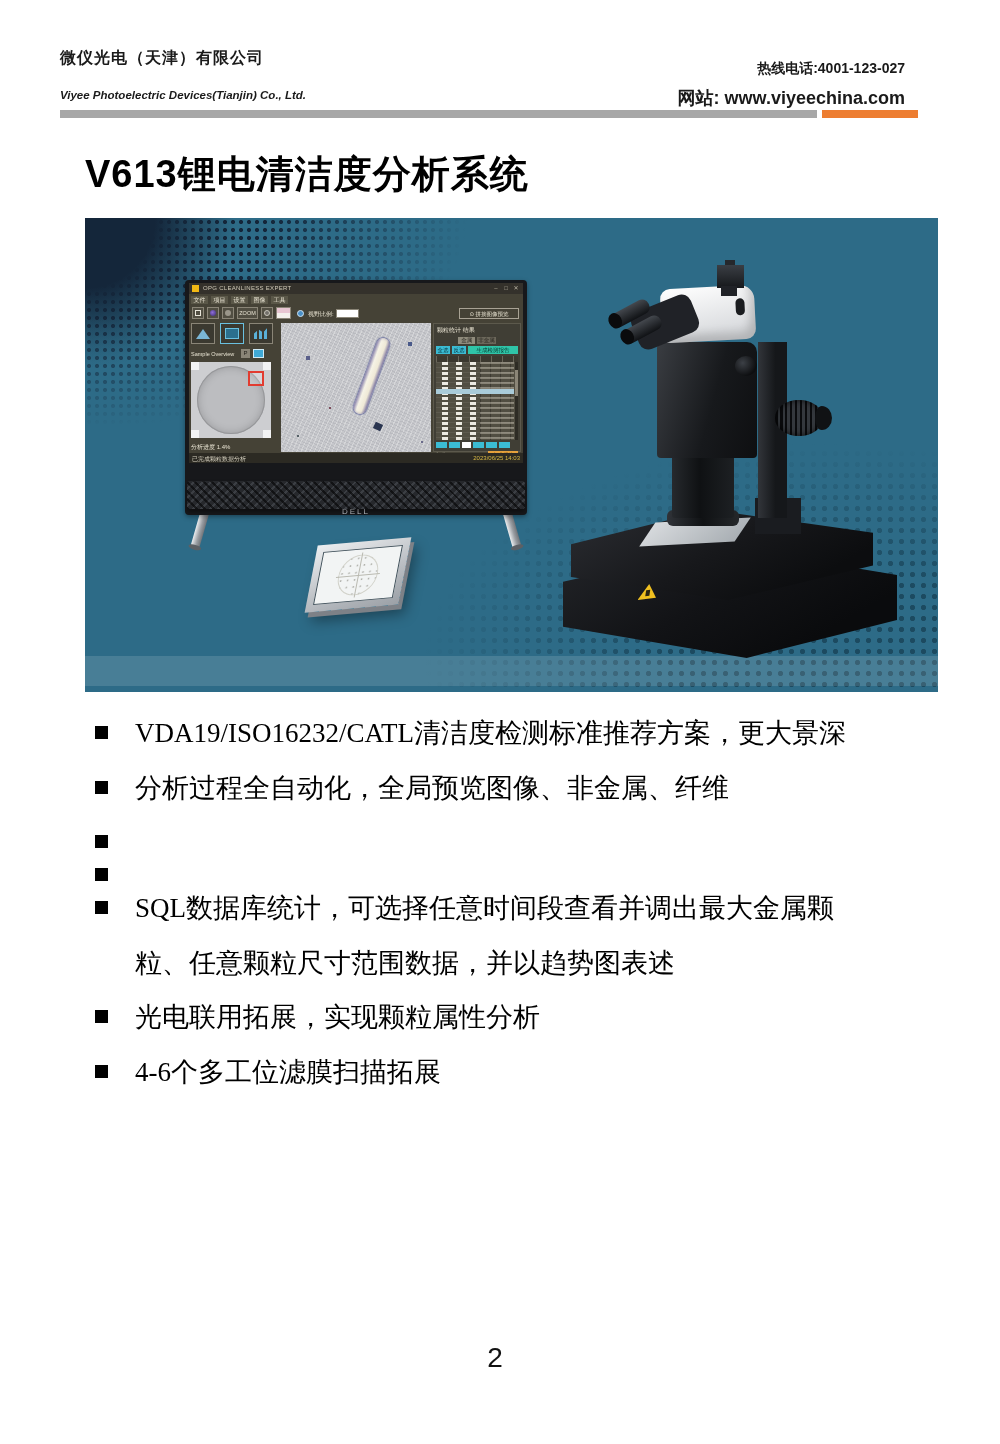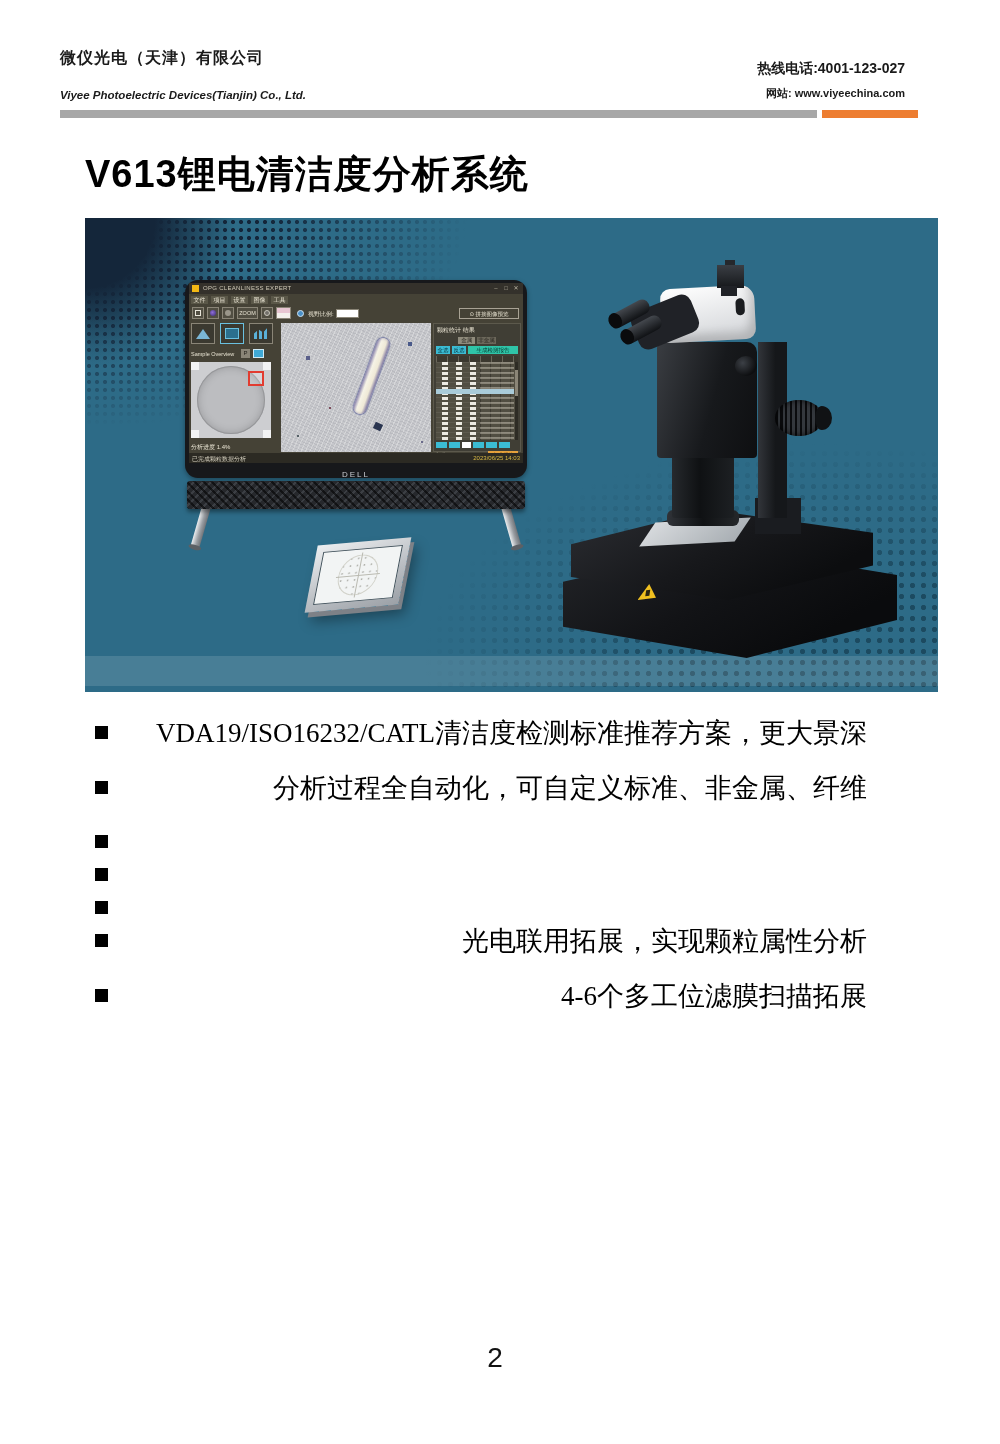--- a/index.html
+++ b/index.html
@@ -3,21 +3,21 @@
 <meta charset="utf-8">
 <style>
   * { margin:0; padding:0; box-sizing:border-box; }
   html,body { background:#ffffff; }
   body { width:1000px; height:1444px; position:relative; font-family:"Liberation Sans","DejaVu Sans",sans-serif; overflow:hidden; }
 
   
   .hdr-cn { position:absolute; left:60px; top:48px; font-size:16px; font-weight:bold; color:#1a1a1a; letter-spacing:1px; }
   .hdr-en { position:absolute; left:60px; top:89px; font-size:11.5px; font-weight:bold; color:#1a1a1a;font-style:italic; }
   .hdr-hot { position:absolute; right:95px; top:60px; font-size:14px; font-weight:bold; color:#1a1a1a; }
-  .hdr-web { position:absolute; right:95px; top:86px; font-size:11px; font-weight:bold; color:#1a1a1a; }
+  .hdr-web { position:absolute; right:95px; top:86px; font-size:18px; font-weight:bold; color:#1a1a1a; }
   .rule-gray { position:absolute; left:60px; top:110px; width:757px; height:8px; background:#a7a7a7; }
   .rule-orange { position:absolute; left:822px; top:110px; width:96px; height:8px; background:#ed7d31; }
 
   
   .page-title { position:absolute; left:85px; top:150px; font-size:38px; line-height:48px; font-weight:bold; color:#000; letter-spacing:1px; }
 
   
   .photo { position:absolute; left:85px; top:218px; width:853px; height:474px; background:#2d6b87; overflow:hidden; }
   .dots-tl { position:absolute; left:0; top:0; width:430px; height:235px;
     background-image:
@@ -31,21 +31,21 @@
   .dots-br::after { content:""; position:absolute; inset:0;
     background:radial-gradient(ellipse 100% 100% at 78% 85%, rgba(45,107,135,0) 28%, #2d6b87 72%); }
   .photo-band { position:absolute; left:0; right:0; bottom:6px; height:30px; background:rgba(255,255,255,0.13); }
 
   
   .monitor { position:absolute; left:100px; top:62px; width:342px; height:270px; }
   .leg { position:absolute; top:206px; width:9px; height:62px; background:linear-gradient(90deg,#eceef0,#9a9ea3 55%,#6f7378); border-radius:2px; }
   .leg.l { left:14px; transform:rotate(16deg); }
   .leg.r { right:14px; transform:rotate(-16deg); }
   .leg::after { content:""; position:absolute; left:-2px; bottom:-3px; width:13px; height:5px; border-radius:50%; background:#5c6065; }
-  .bezel { position:absolute; left:0; top:0; width:342px; height:198px; background:#17181b; border-radius:13px; box-shadow:0 2px 5px rgba(0,0,0,.35); }
+  .bezel { position:absolute; left:0; top:0; width:342px; height:235px; background:#17181b; border-radius:4px; box-shadow:0 2px 5px rgba(0,0,0,.35); }
   .brand { position:absolute; left:0; right:0; bottom:0; height:15px; text-align:center; }
   .brand span { font-size:8px; letter-spacing:2px; color:#c8cbd0; line-height:15px; }
   .spk { position:absolute; left:2px; top:201px; width:338px; height:28px; border-radius:3px; background-color:#26282c;
     background-image:repeating-linear-gradient(45deg, rgba(0,0,0,.55) 0 2px, transparent 2px 6px),
                      repeating-linear-gradient(-45deg, rgba(74,78,84,.6) 0 2px, transparent 2px 6px);
     box-shadow:0 3px 4px rgba(0,0,0,.4); }
 
   
   .screen { position:absolute; left:4px; top:3px; width:334px; height:180px; background:#454236; overflow:hidden; font-family:"Liberation Sans","DejaVu Sans",sans-serif; }
   .sw-title { position:absolute; left:0; top:0; right:0; height:11px; background:#34312b; }
@@ -185,21 +185,21 @@
   .sc-eyehouse { left:70px; top:56px; width:64px; height:40px; background:#202227; border-radius:10px; transform:rotate(-22deg); }
   .sc-tube { width:42px; height:15px; border-radius:7px; background:linear-gradient(180deg,#44484e,#101215); transform:rotate(-28deg); }
   .sc-t1 { left:46px; top:60px; } .sc-t2 { left:58px; top:76px; }
   .sc-tube::before { content:""; position:absolute; left:-2px; top:-1px; width:13px; height:16px; border-radius:50%; background:#0a0b0d; }
   .sc-cam { left:154px; top:19px; width:27px; height:23px; background:linear-gradient(180deg,#3a3e44,#16181b); }
   .sc-cam::before { content:""; position:absolute; left:8px; top:-5px; width:10px; height:5px; background:#25282c; }
   .sc-cam-mount { left:158px; top:40px; width:16px; height:10px; background:#202227; }
 
   
   .features { position:absolute; left:95px; top:706px; width:860px; }
-  .feat { display:flex;text-align:right; }
+  .feat { display:flex; }
   .feat-bullet { width:13px; height:13px; background:#000; margin:20px 27px 0 0; flex:0 0 13px; }
   .feat-text { width:732px; font-family:"Liberation Serif","DejaVu Serif",serif; font-size:27px; line-height:54.5px; color:#000; }
 
   .page-num { position:absolute; left:0; right:10px; top:1342px; text-align:center; font-size:28px; color:#111; }
 </style>
 </head>
 <body>
 
 <div class="hdr-cn">微仪光电（天津）有限公司</div>
 <div class="hdr-en">Viyee Photoelectric Devices(Tianjin) Co., Ltd.</div>
@@ -366,30 +366,31 @@
   </div>
 </div>
 
 <div class="features">
   <div class="feat">
       <span class="feat-bullet"></span>
       <span class="feat-text">VDA19/ISO16232/CATL清洁度检测标准推荐方案，更大景深</span>
     </div>
   <div class="feat">
       <span class="feat-bullet"></span>
-      <span class="feat-text">分析过程全自动化，可自定义标准、非金属、纤维</span>
-    </div>
-  <div class="feat">
-      <span class="feat-bullet"></span>
-    </div>
-  <div class="feat">
-      <span class="feat-bullet"></span>
-    </div>
-  <div class="feat">
-      <span class="feat-bullet"></span>
+      <span class="feat-text">分析过程全自动化，全局预览图像、非金属、纤维</span>
+    </div>
+  <div class="feat">
+      <span class="feat-bullet"></span>
+    </div>
+  <div class="feat">
+      <span class="feat-bullet"></span>
+    </div>
+  <div class="feat">
+      <span class="feat-bullet"></span>
+      <span class="feat-text">SQL数据库统计，可选择任意时间段查看并调出最大金属颗粒、任意颗粒尺寸范围数据，并以趋势图表述</span>
     </div>
   <div class="feat">
       <span class="feat-bullet"></span>
       <span class="feat-text">光电联用拓展，实现颗粒属性分析</span>
     </div>
   <div class="feat">
       <span class="feat-bullet"></span>
       <span class="feat-text">4-6个多工位滤膜扫描拓展</span>
     </div>
 </div>

